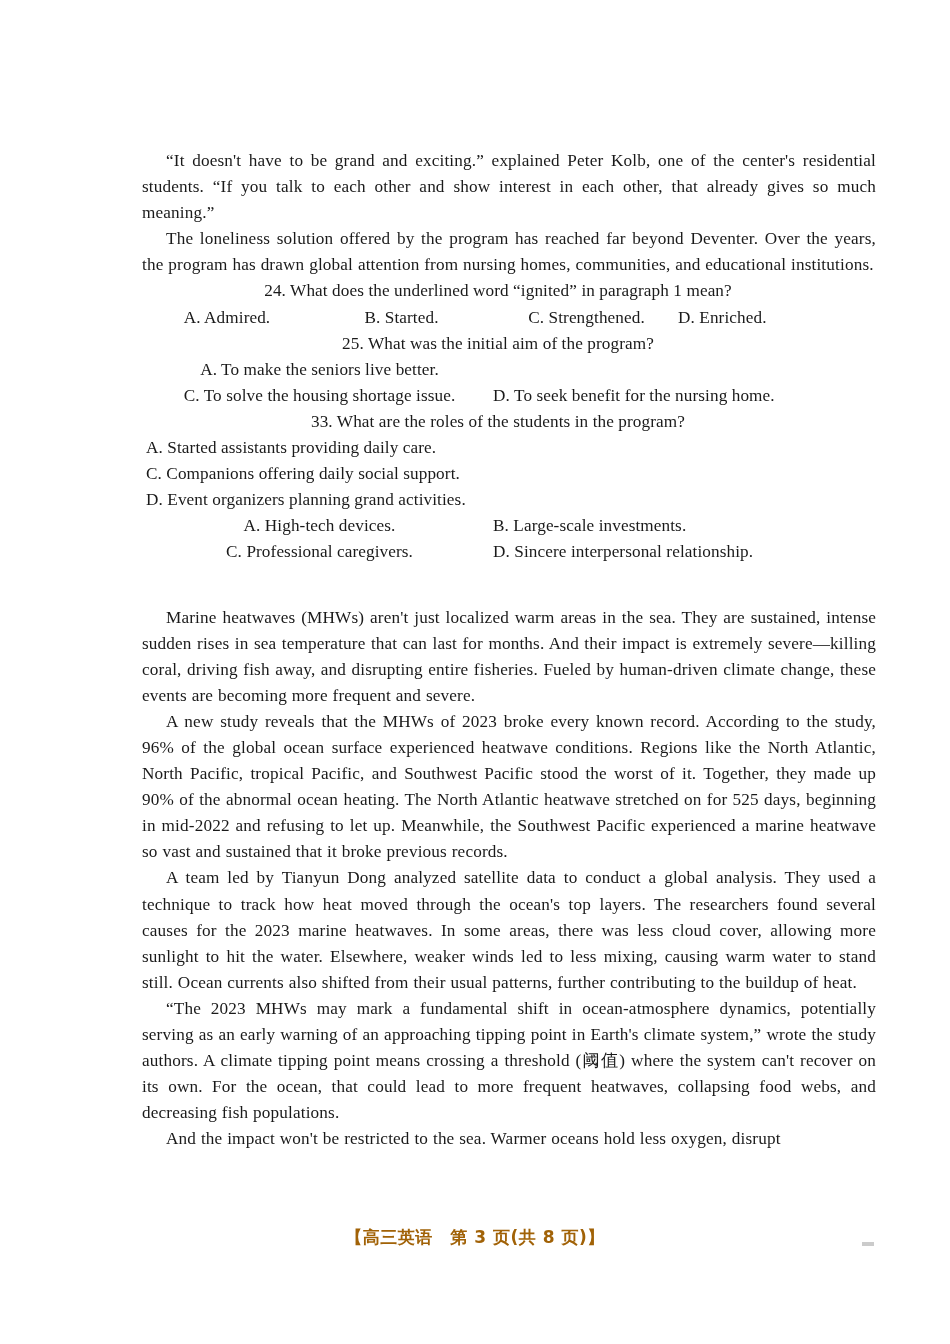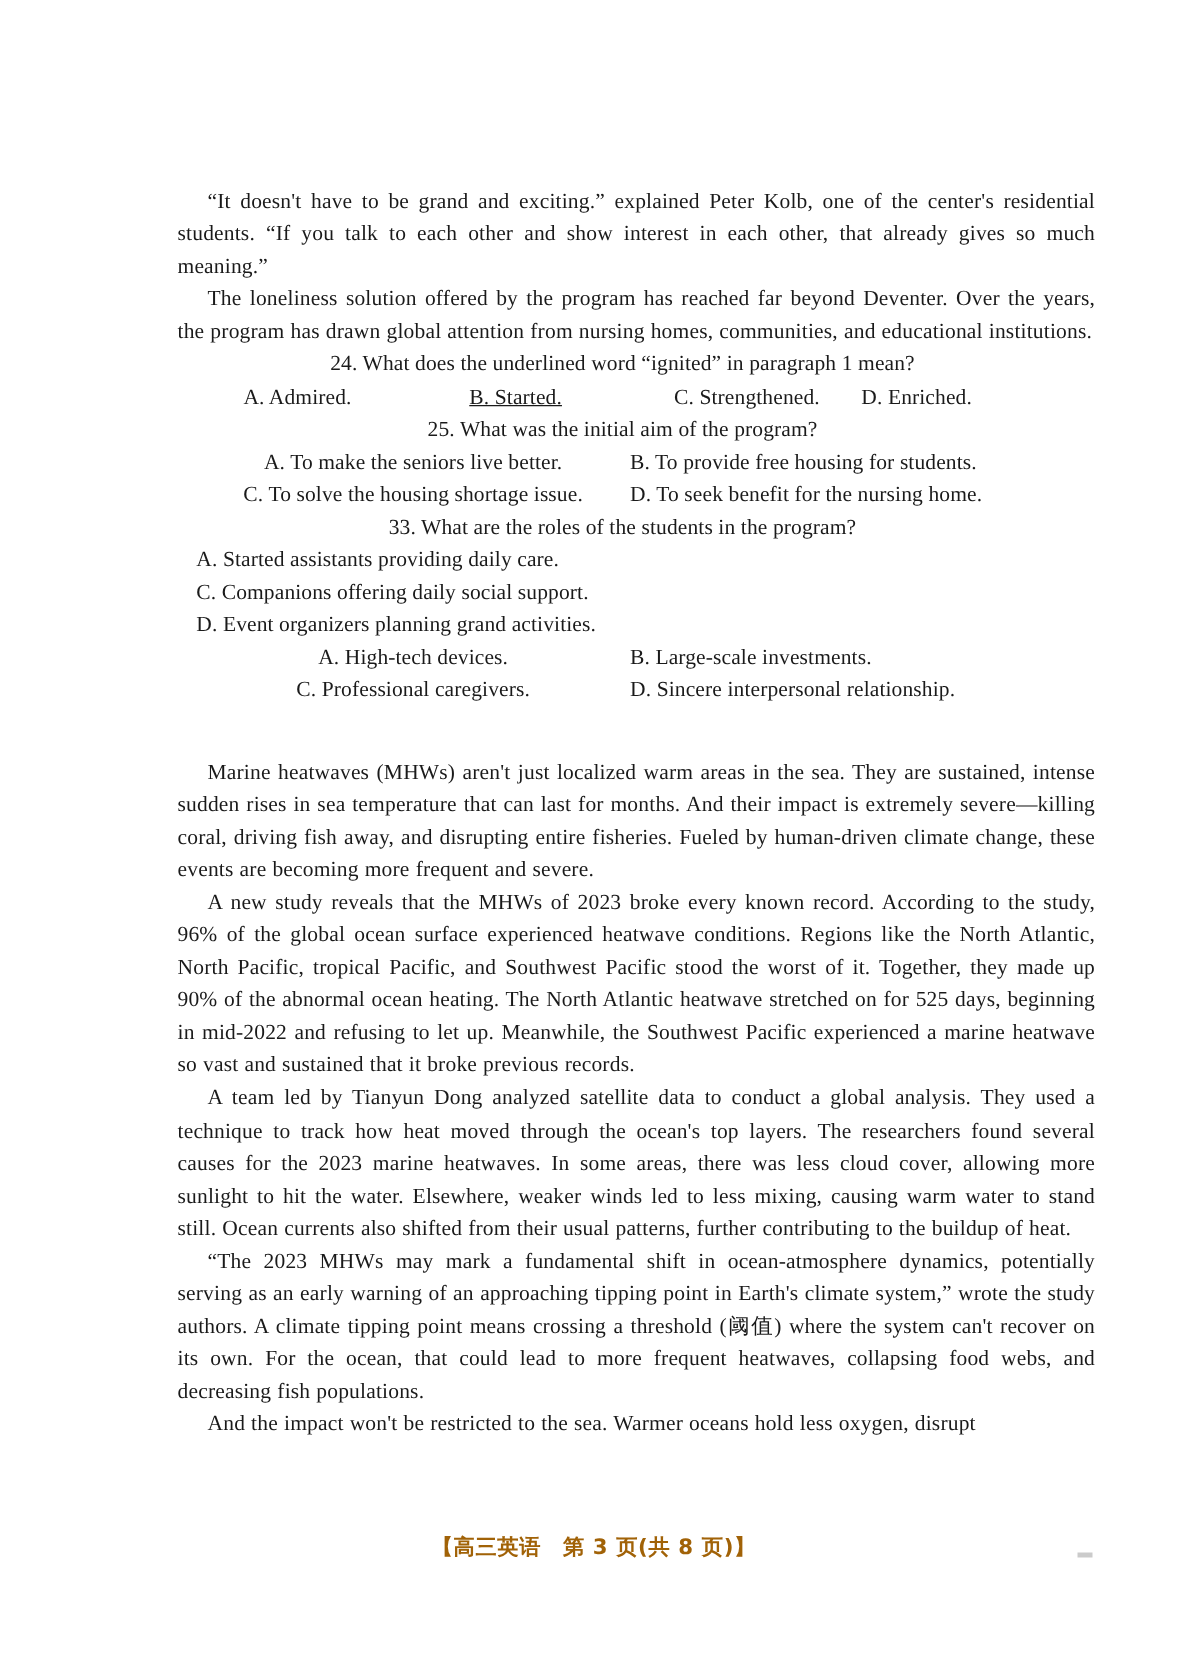--- a/index.html
+++ b/index.html
@@ -52,26 +52,26 @@
     font-size: 17.2px;
     line-height: 26.1px;
     margin-left: -22px;
     letter-spacing: 0.1px;
     white-space: nowrap;
   }
   .opt-row {
     display: flex;
     font-size: 17.2px;
     line-height: 26.1px;
-    margin-left: 15px;
+    margin-left: 4px;
     letter-spacing: 0.1px;
     white-space: nowrap;
   }
   .opt-row.cols4 > .opt:nth-child(1) { width: 162px; }
-  .opt-row.cols4 > .opt:nth-child(2) { width: 187px; text-decoration: underline; }
+  .opt-row.cols4 > .opt:nth-child(2) { width: 187px; }
   .opt-row.cols4 > .opt:nth-child(3) { width: 183px; }
   .opt-row.cols4 > .opt:nth-child(4) { width: auto; }
 
   .opt-row.cols2 > .opt:nth-child(1) { width: 347px; }
   .opt-row.cols2 > .opt:nth-child(2) { width: auto; }
 
   .opt-row.cols1 > .opt { width: auto; }
 
   .opt { display: block; }
   .gap-passage { height: 39px; }
@@ -117,21 +117,20 @@
         <span class="opt">B. Started.</span>
         <span class="opt">C. Strengthened.</span>
         <span class="opt">D. Enriched.</span>
       </div>
     </div>
 
     <div class="qblock">
       <p class="qstem">25. What was the initial aim of the program?</p>
       <div class="opt-row cols2">
         <span class="opt">A. To make the seniors live better.</span>
-        <span class="opt">B. To provide free housing for students.</span>
       </div>
       <div class="opt-row cols2">
         <span class="opt">C. To solve the housing shortage issue.</span>
         <span class="opt">D. To seek benefit for the nursing home.</span>
       </div>
     </div>
 
     <div class="qblock">
       <p class="qstem">33. What are the roles of the students in the program?</p>
       <div class="opt-row cols1">

